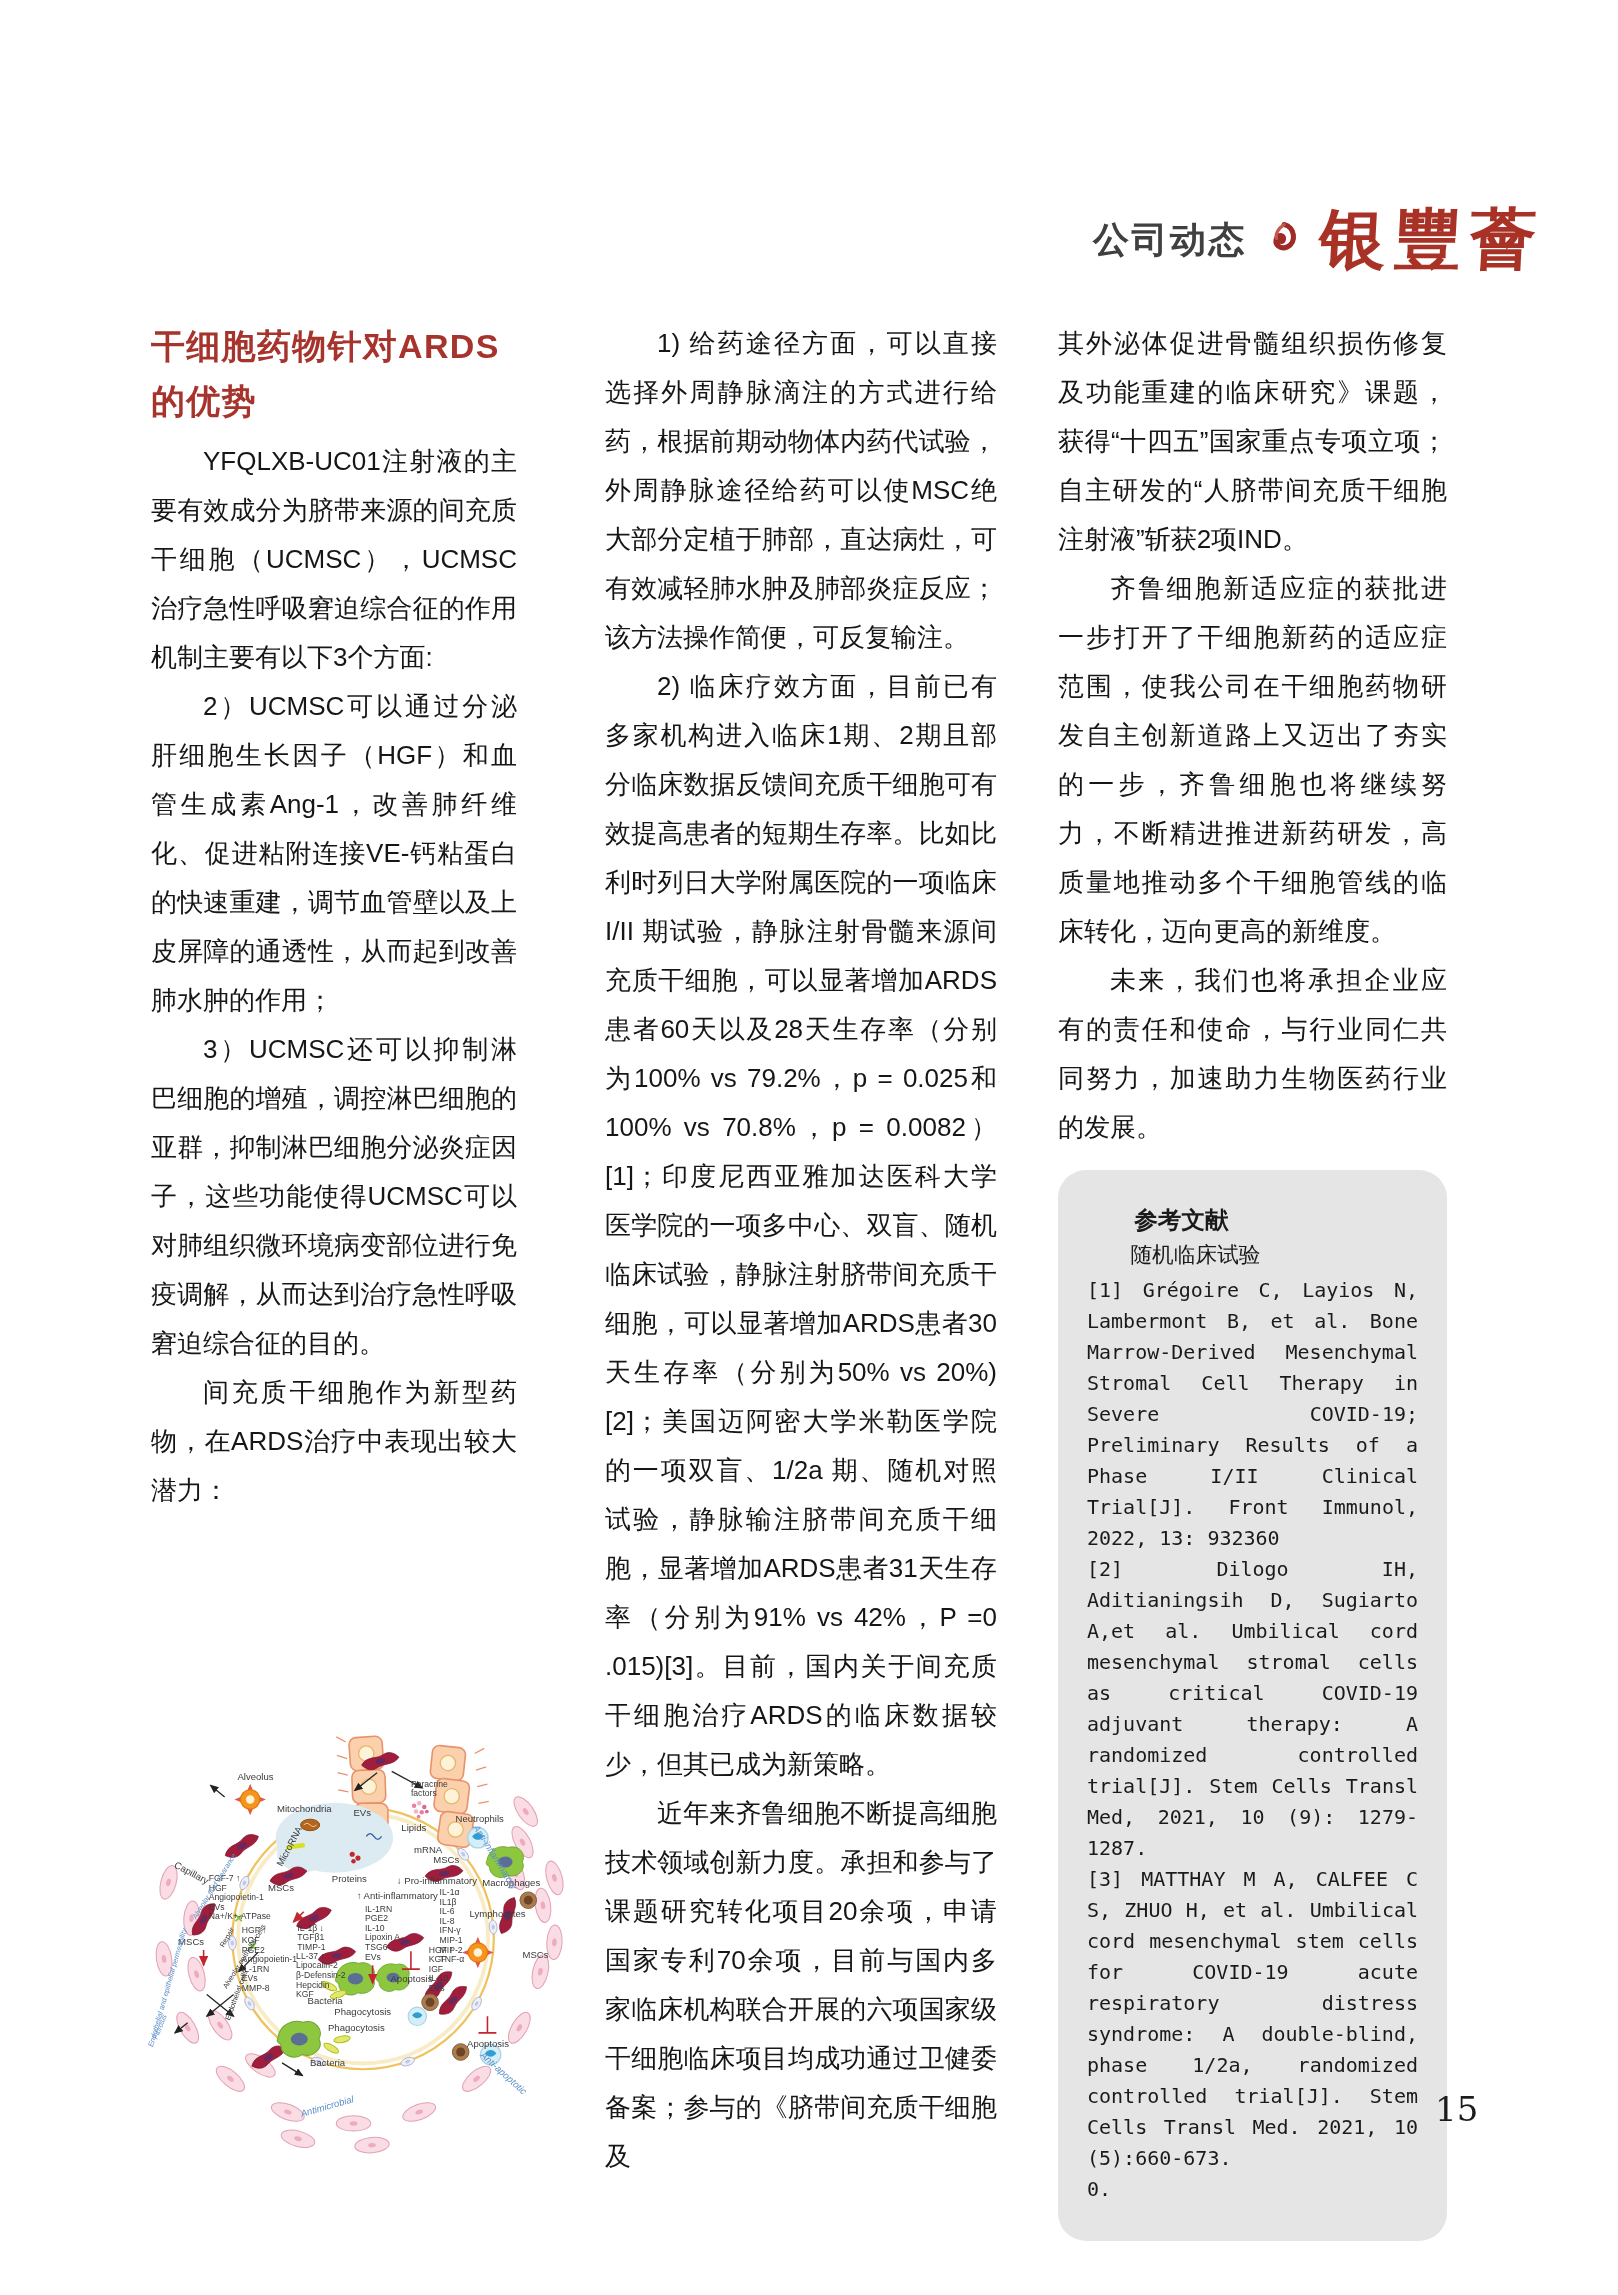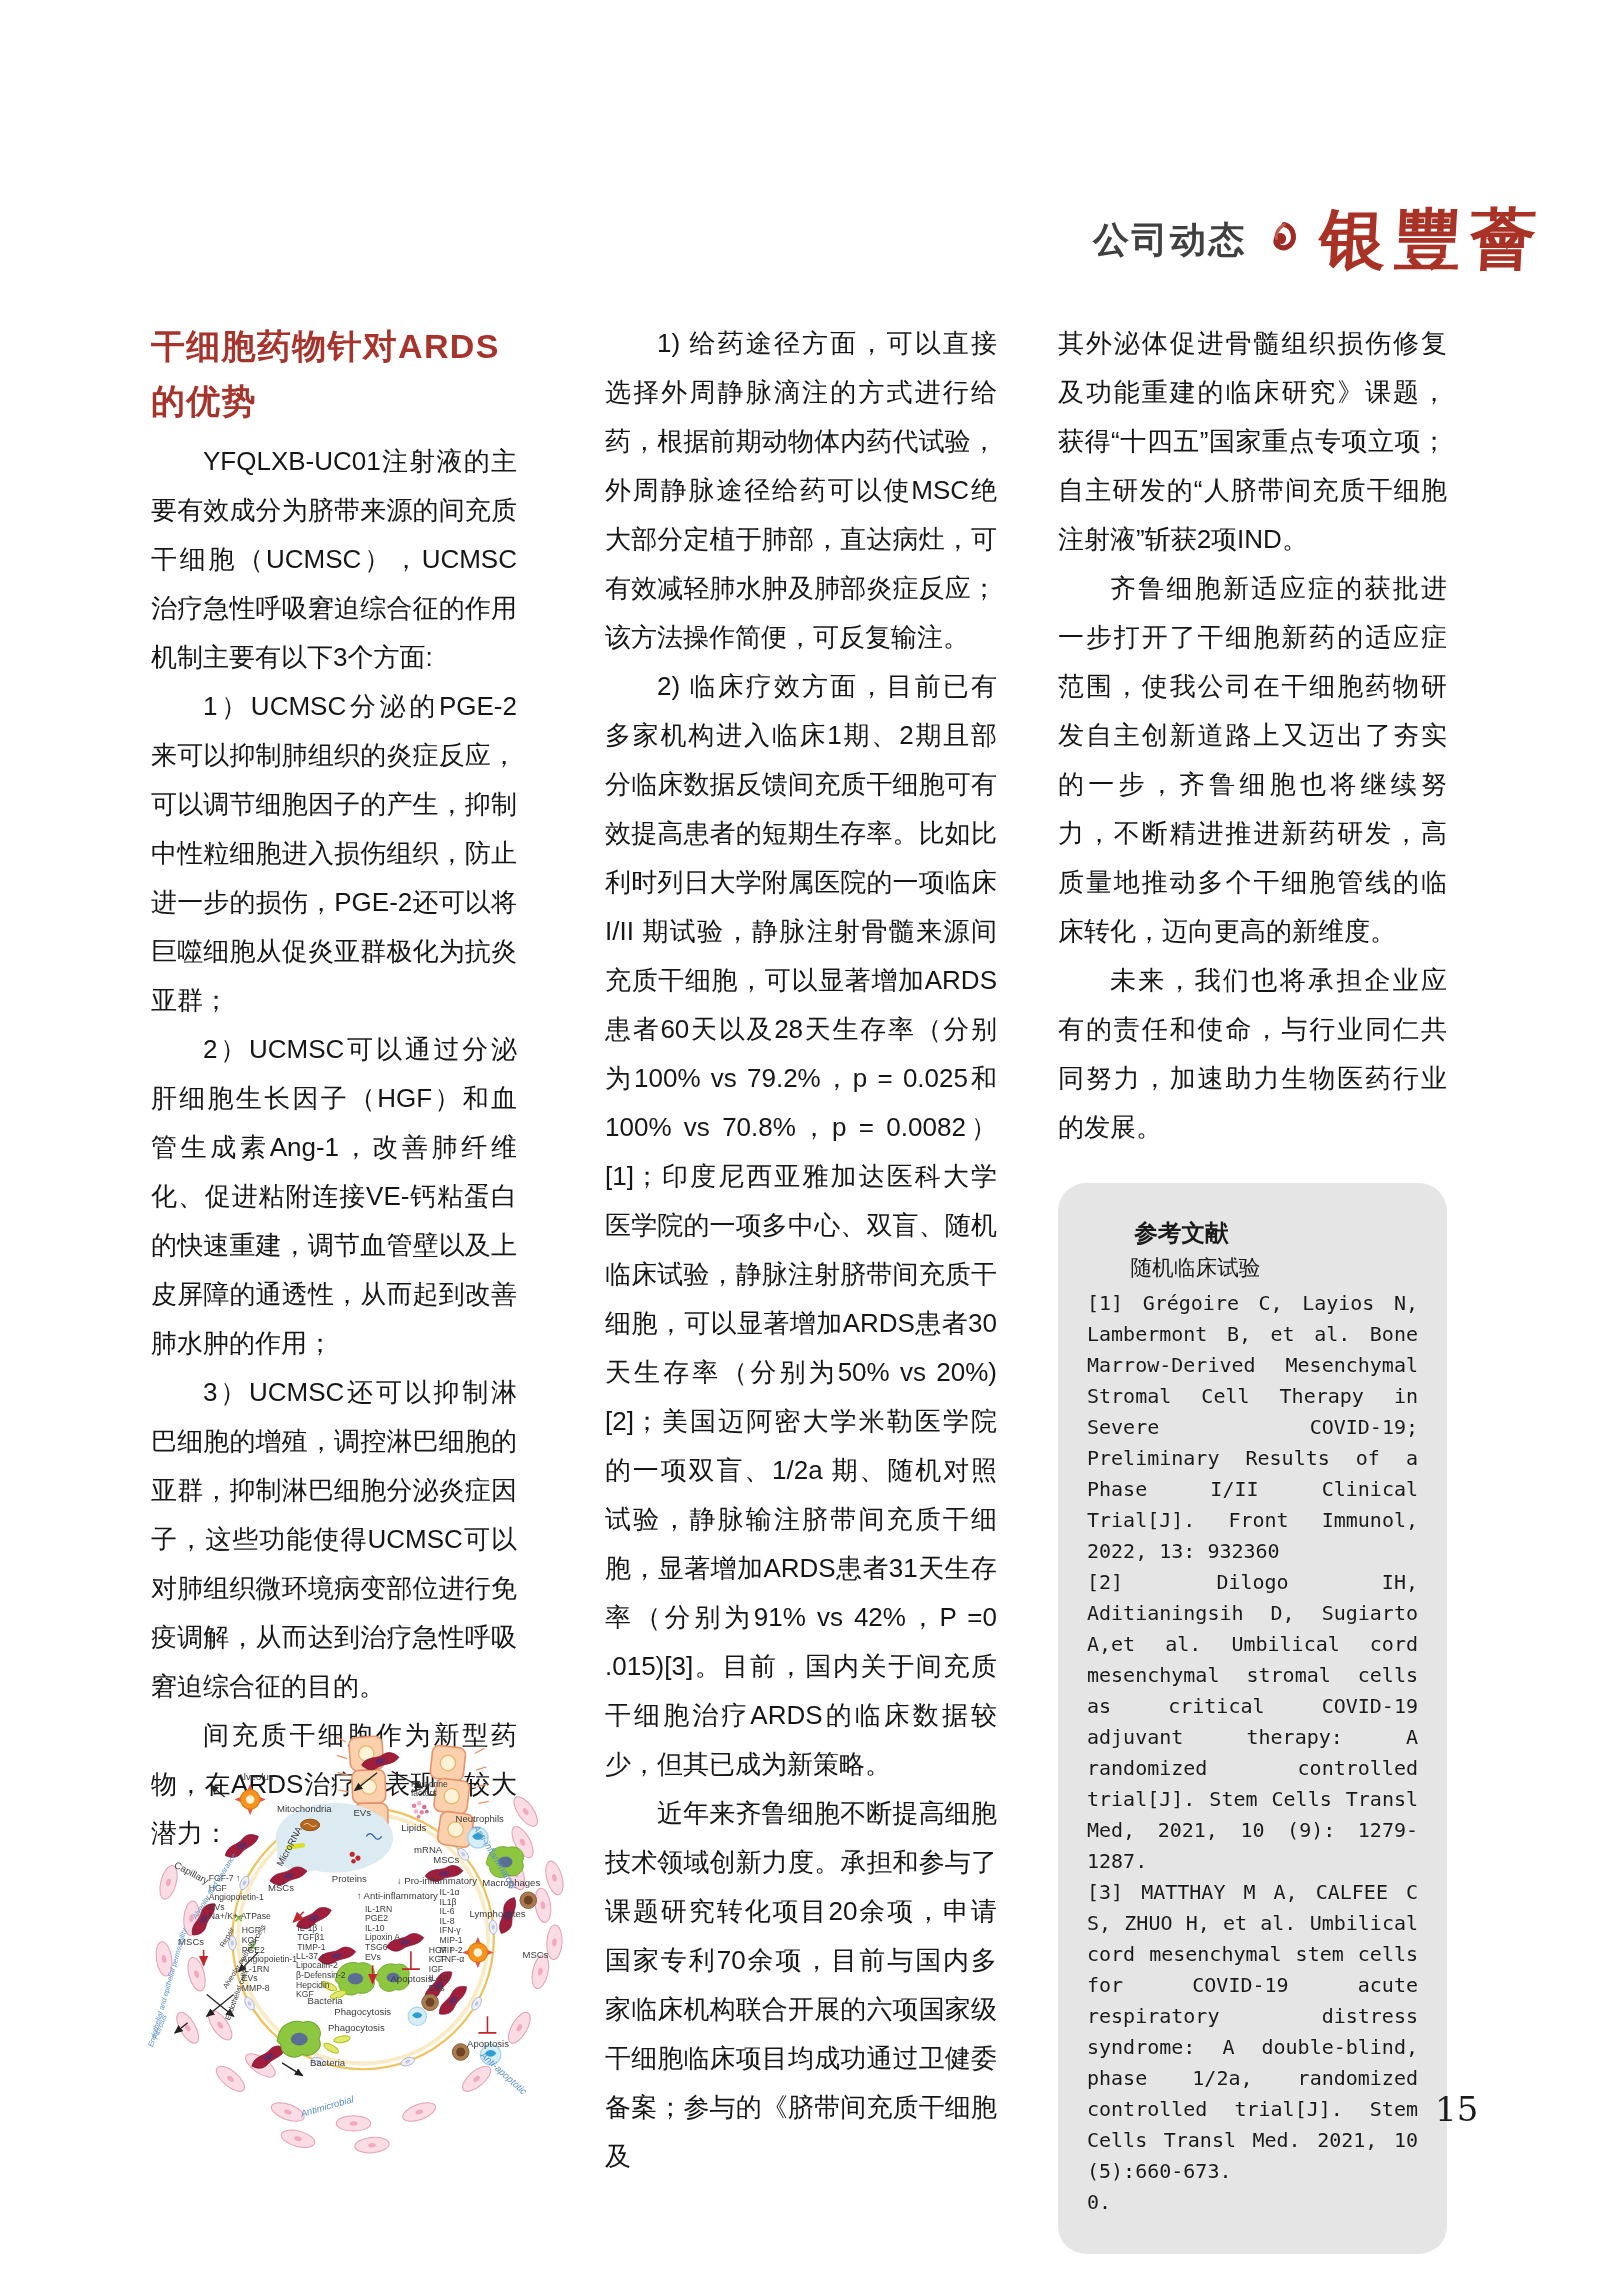--- a/index.html
+++ b/index.html
@@ -19,21 +19,21 @@
        color:#161616;}
   .col1{left:151px;width:366px;}
   .col2{left:605px;width:392px;}
   .col3{left:1058px;width:389px;}
   .col p{margin:0;text-indent:2em;}
   .col p.no-indent{text-indent:0;}
   .article-title{font-size:34px;line-height:55px;font-weight:bold;color:#A6342C;
                  letter-spacing:1.3px;margin:0 0 7.6px 0;text-align:left;text-indent:0;}
 
   
-  .refbox{margin-top:31px;background:#E5E5E5;border-radius:28px;padding:32px 29px 36px 29px;
+  .refbox{margin-top:18px;background:#E5E5E5;border-radius:28px;padding:32px 29px 36px 29px;
           font-family:"DejaVu Sans Mono",monospace;font-size:20px;line-height:31px;
           color:#1a1a1a;text-align:justify;}
   .refbox .ref-title{font-size:23.6px;font-weight:bold;line-height:36px;margin:0;text-align:left;}
   .refbox .ref-hint{font-size:21.7px;line-height:34px;margin:0 0 2.5px 0;text-align:left;}
   .refbox p.ref{margin:0;text-indent:0;}
   .refbox p.ref-footer{margin:0;text-align:left;}
 
   
   .diagram{position:absolute;left:131px;top:1716px;width:421px;height:472px;margin:12px;}
   .flabel{font-family:"Liberation Sans",sans-serif;font-size:15px;fill:#3A3A3A;}
@@ -58,21 +58,20 @@
         <path d="M30 18 C 47 22, 50 46, 35 53 C 24 58, 14 49, 18 40 C 21 33, 30 34, 29 41 C 28 46, 23 45, 23 42" fill="none" stroke="#9E2B25" stroke-width="8" stroke-linecap="round"></path>
         <path d="M30 18 C 20 24, 16 34, 18 40" fill="none" stroke="#C2574E" stroke-width="5" stroke-linecap="round"></path>
       </svg>
     </span>
     <span class="brand-logo">银豐薈</span>
   </header>
 
   <section class="col col1">
     <h1 class="article-title">干细胞药物针对ARDS的优势</h1>
     <p>YFQLXB-UC01注射液的主要有效成分为脐带来源的间充质干细胞（UCMSC），UCMSC治疗急性呼吸窘迫综合征的作用机制主要有以下3个方面:</p>
-    <p>1）UCMSC分泌的PGE-2来可以抑制肺组织的炎症反应，可以调节细胞因子的产生，抑制中性粒细胞进入损伤组织，防止进一步的损伤，PGE-2还可以将巨噬细胞从促炎亚群极化为抗炎亚群；</p>
     <p>2）UCMSC可以通过分泌肝细胞生长因子（HGF）和血管生成素Ang-1，改善肺纤维化、促进粘附连接VE-钙粘蛋白的快速重建，调节血管壁以及上皮屏障的通透性，从而起到改善肺水肿的作用；</p>
     <p>3）UCMSC还可以抑制淋巴细胞的增殖，调控淋巴细胞的亚群，抑制淋巴细胞分泌炎症因子，这些功能使得UCMSC可以对肺组织微环境病变部位进行免疫调解，从而达到治疗急性呼吸窘迫综合征的目的。</p>
     <p>间充质干细胞作为新型药物，在ARDS治疗中表现出较大潜力：</p>
   </section>
 
   <section class="col col2">
     <p>1) 给药途径方面，可以直接选择外周静脉滴注的方式进行给药，根据前期动物体内药代试验，外周静脉途径给药可以使MSC绝大部分定植于肺部，直达病灶，可有效减轻肺水肿及肺部炎症反应；该方法操作简便，可反复输注。</p>
     <p>2) 临床疗效方面，目前已有多家机构进入临床1期、2期且部分临床数据反馈间充质干细胞可有效提高患者的短期生存率。比如比利时列日大学附属医院的一项临床I/II 期试验，静脉注射骨髓来源间充质干细胞，可以显著增加ARDS患者60天以及28天生存率（分别为100% vs 79.2%，p = 0.025和100% vs 70.8%，p = 0.0082）[1]；印度尼西亚雅加达医科大学医学院的一项多中心、双盲、随机临床试验，静脉注射脐带间充质干细胞，可以显著增加ARDS患者30天生存率（分别为50% vs 20%)[2]；美国迈阿密大学米勒医学院的一项双盲、1/2a 期、随机对照试验，静脉输注脐带间充质干细胞，显著增加ARDS患者31天生存率（分别为91% vs 42%，P =0 .015)[3]。目前，国内关于间充质干细胞治疗ARDS的临床数据较少，但其已成为新策略。</p>
     <p>近年来齐鲁细胞不断提高细胞技术领域创新力度。承担和参与了课题研究转化项目20余项，申请国家专利70余项，目前与国内多家临床机构联合开展的六项国家级干细胞临床项目均成功通过卫健委备案；参与的《脐带间充质干细胞及</p>
   </section>

